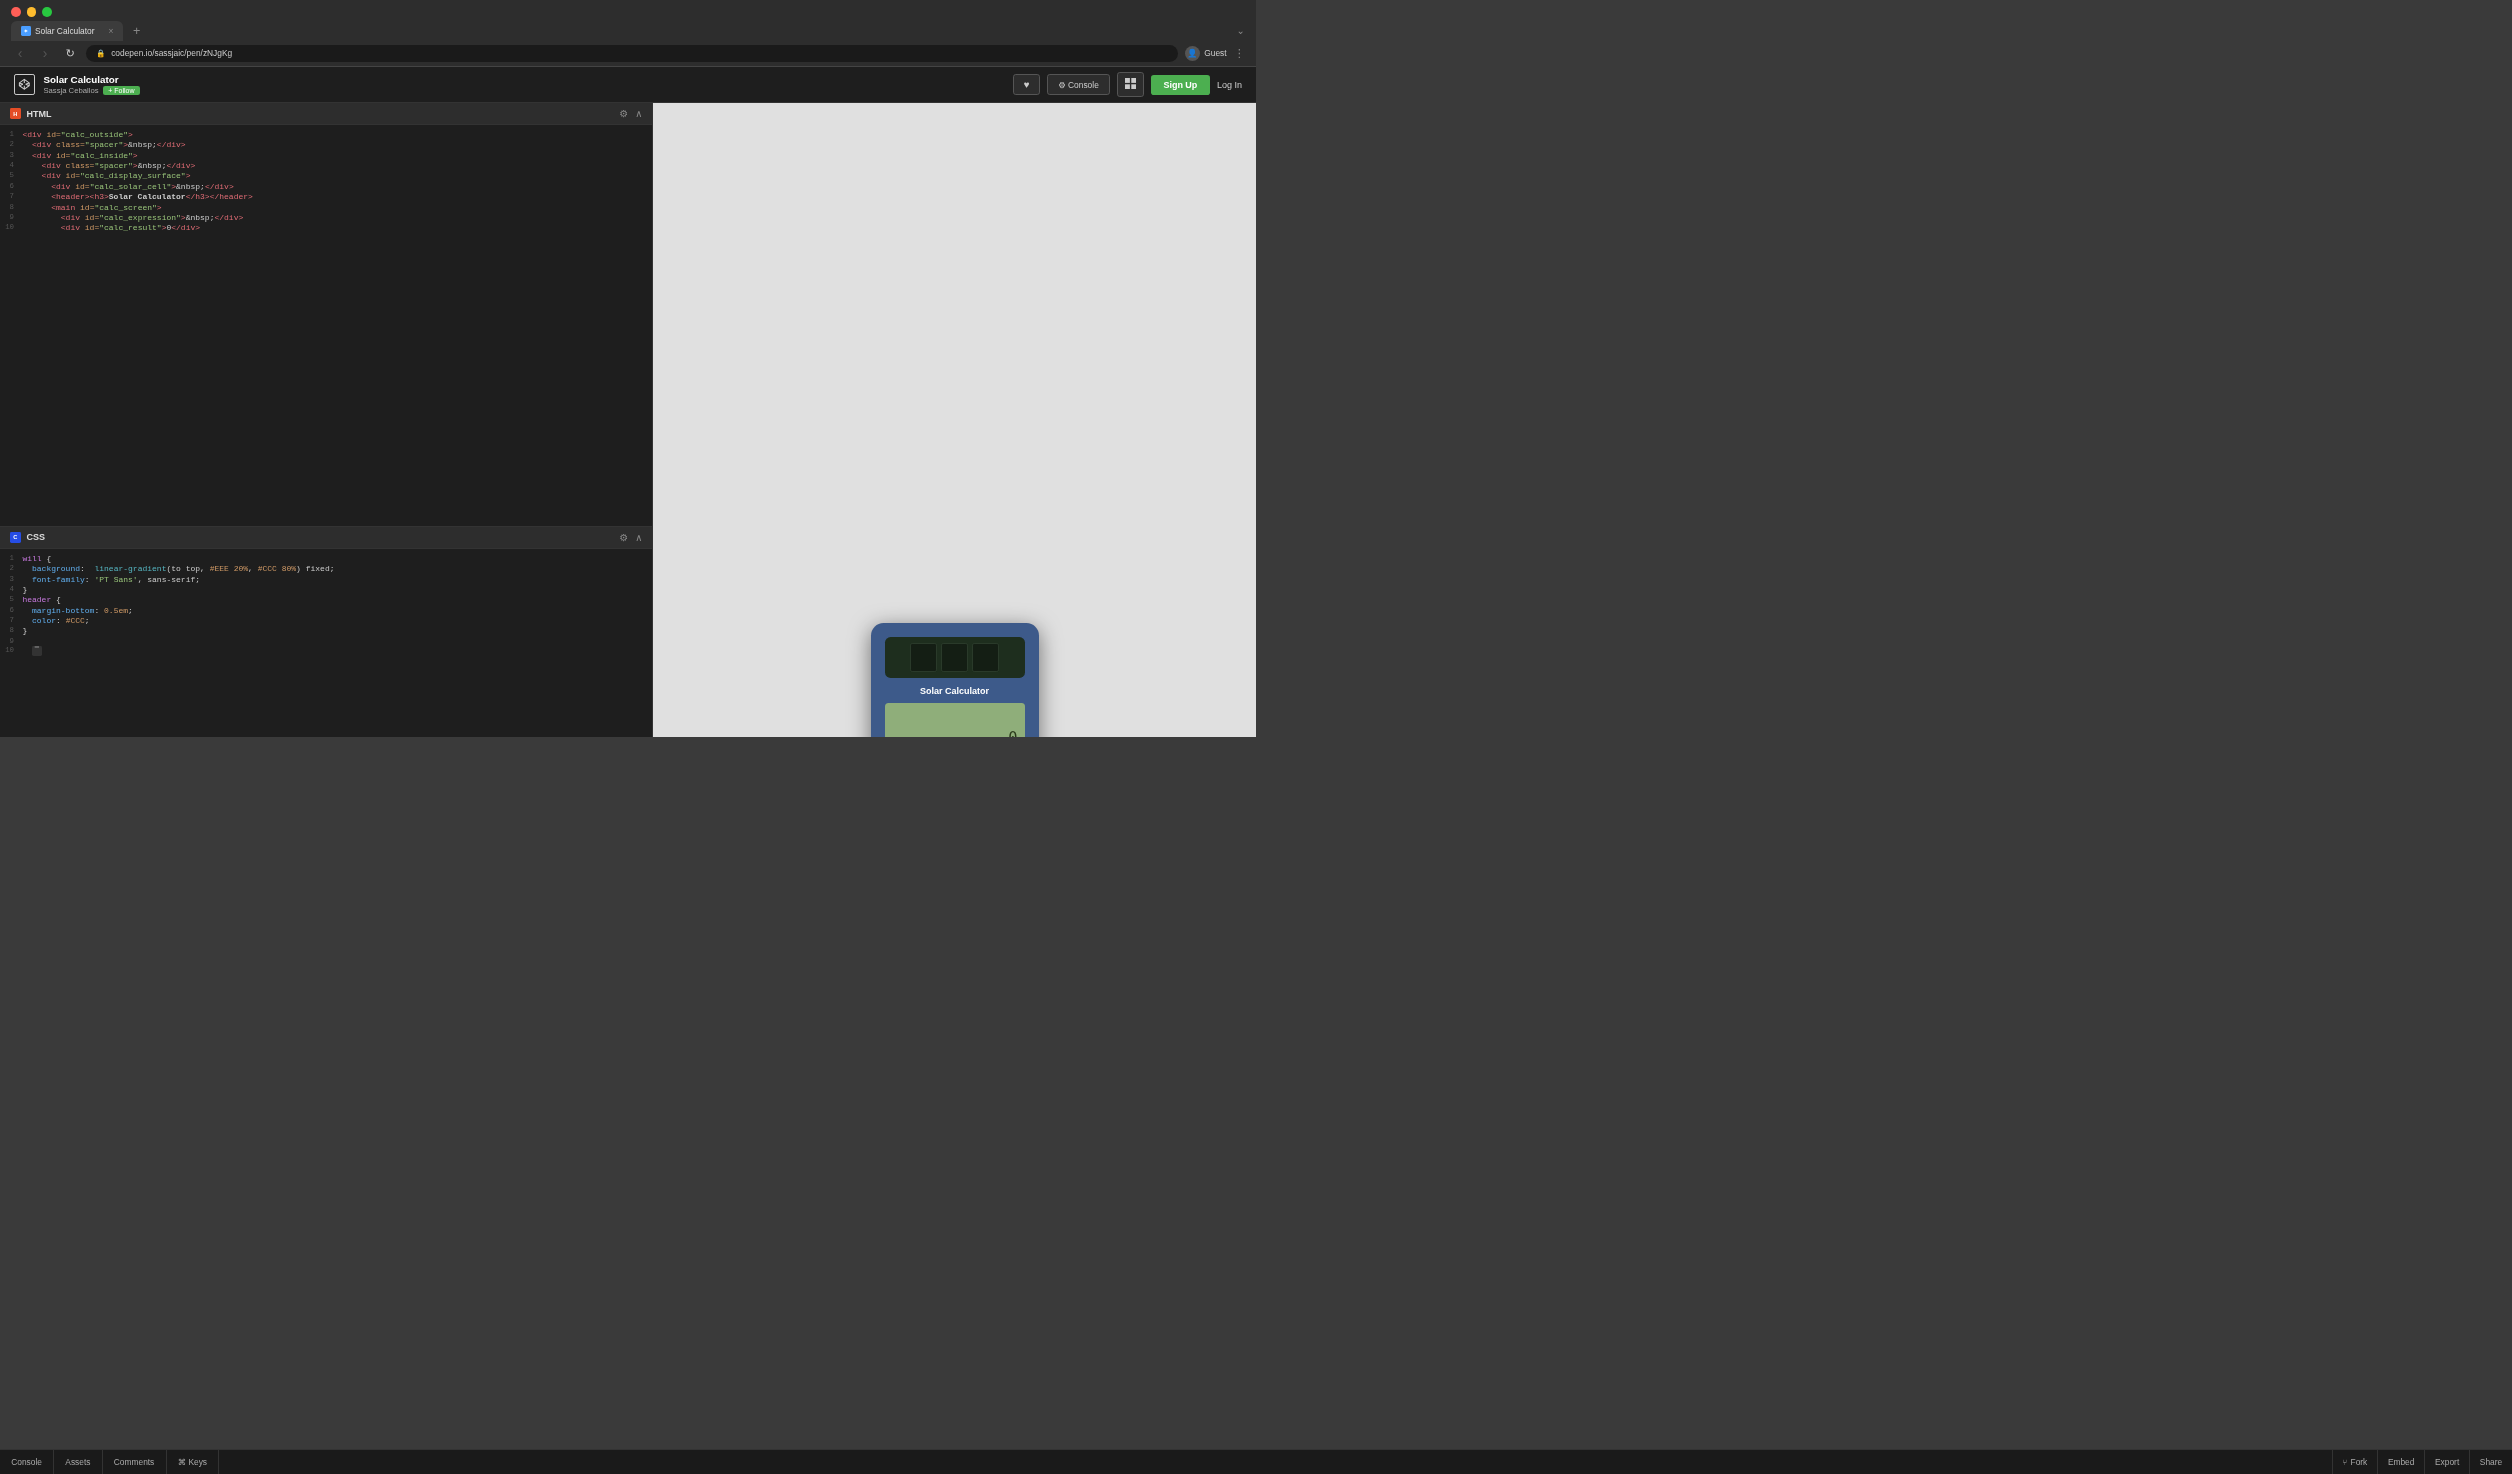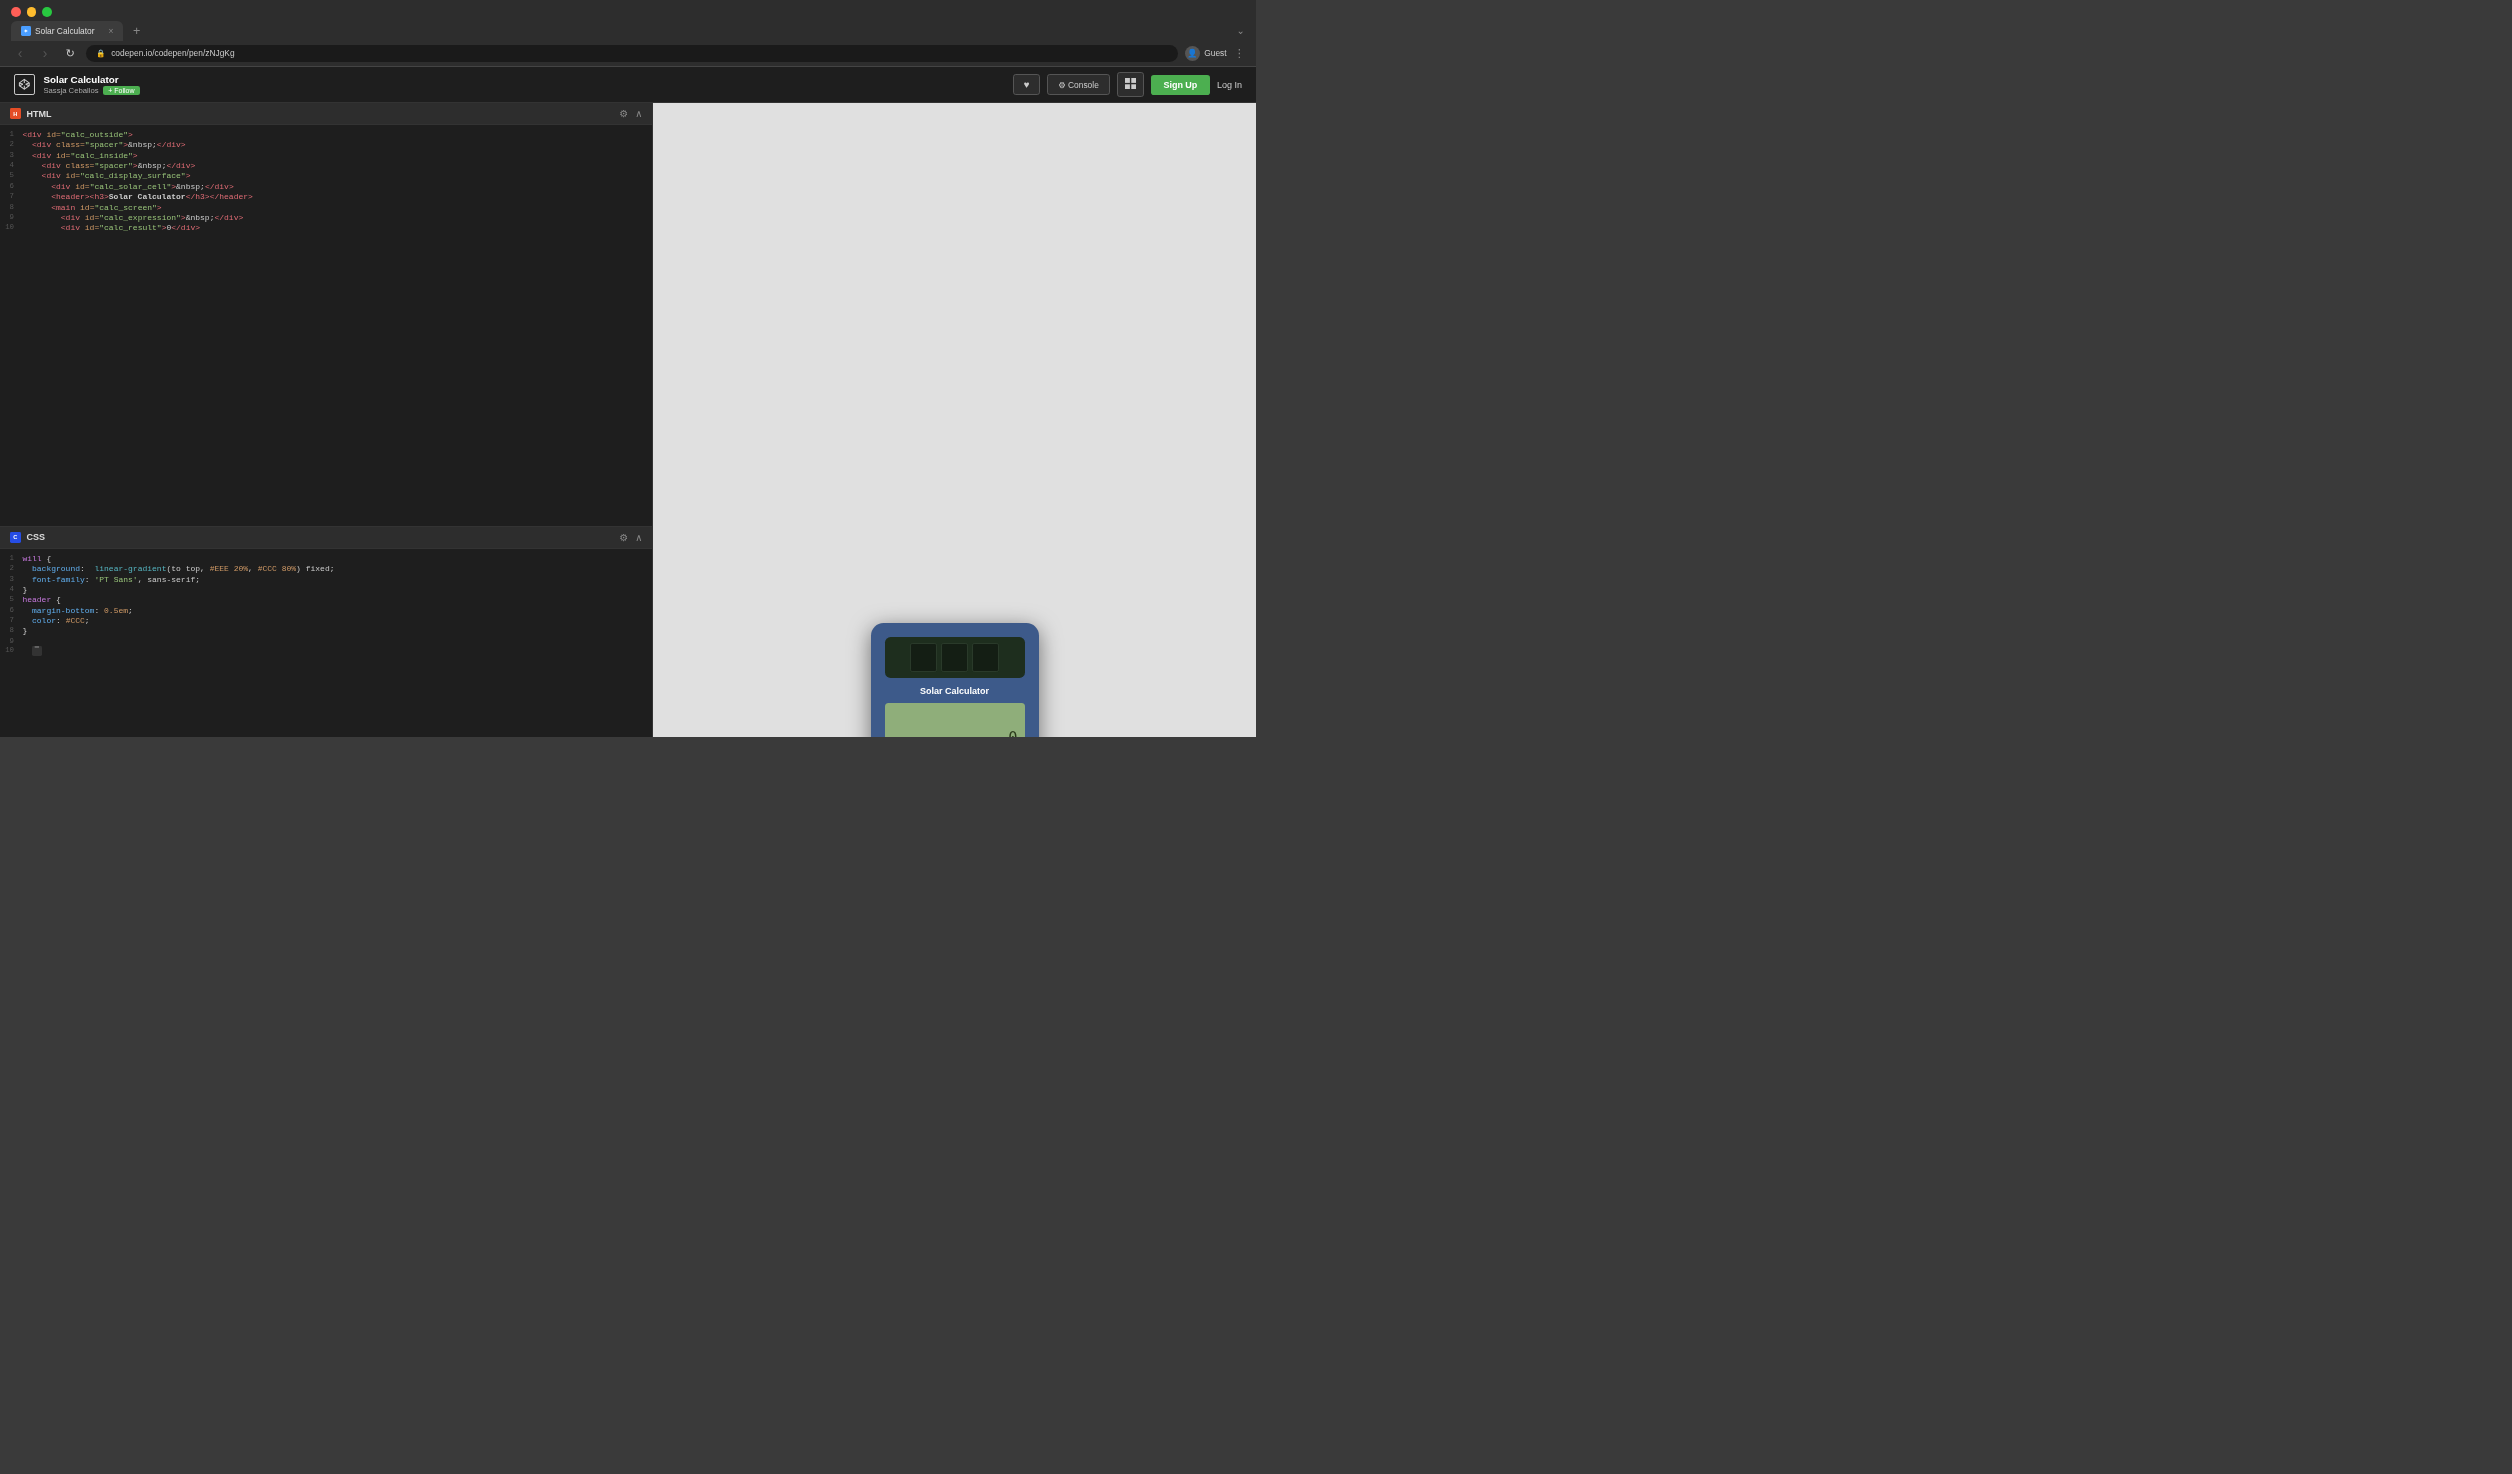--- a/index.html
+++ b/index.html
@@ -60,21 +60,21 @@
     <span style="color:#888; font-size:12.6px; cursor:pointer; padding:0 5.6px;">+</span>
     <span style="margin-left:auto; color:#888; font-size:9.8px;">⌄</span>
   </div>
 
   <div style="display:flex; align-items:center; background:#2d2d2d; padding:4.2px 11.2px; gap:7px; border-bottom: 0.7px solid #444;">
     <span style="color:#555; font-size:14px; cursor:pointer; width:18px; text-align:center;">‹</span>
     <span style="color:#555; font-size:14px; cursor:pointer; width:18px; text-align:center;">›</span>
     <span style="color:#ccc; font-size:11.2px; cursor:pointer; width:18px; text-align:center;">↻</span>
     <div style="flex:1; background:#1a1a1a; border-radius:11.2px; padding:3.5px 9.8px; color:#ccc; font-size:8.4px; display:flex; align-items:center; gap:5.6px;">
       <span style="color:#888; font-size:7.7px;">🔒</span>
-      <span>codepen.io/codepen/pen/zNJgKg</span>
+      <span>codepen.io/sassjaic/pen/zNJgKg</span>
     </div>
     <div style="display:flex; align-items:center; gap:4.2px; color:#ccc; font-size:8.4px;">
       <span style="width:15.4px; height:15.4px; border-radius:50%; background:#555; display:flex; align-items:center; justify-content:center; font-size:8.4px;">👤</span>
       <span>Guest</span>
     </div>
     <span style="color:#888; font-size:11.2px; cursor:pointer;">⋮</span>
   </div>
 
   <div style="background:#1e1e1e; display:flex; align-items:center; padding:7px 14px; border-bottom:0.7px solid #333; height:36px;">
     <div style="display:flex; align-items:center; gap:2.8px; margin-right:8.4px;">
@@ -337,15 +337,30 @@
           <button style="background:#fff; border:none; border-radius:3.5px; padding:6.3px 0; font-size:9px; font-weight:500; color:#333; cursor:pointer;">.</button>
           <button style="background:#fff; border:none; border-radius:3.5px; padding:6.3px 0; font-size:9px; font-weight:500; color:#333; cursor:pointer; grid-column:span 2;">=</button>
         </div>
 
       </div>
 
     </div>
 
   </div>
 
+  <div style="background:#1a1a1a; border-top:0.7px solid #333; display:flex; align-items:center; height:25px; position:absolute; bottom:0; width:100%;">
+    <div style="padding:0 11.2px; height:100%; display:flex; align-items:center; color:#aaa; font-size:8.4px; cursor:pointer; border-right:0.7px solid #333;">Console</div>
+    <div style="padding:0 11.2px; height:100%; display:flex; align-items:center; color:#aaa; font-size:8.4px; cursor:pointer; border-right:0.7px solid #333;">Assets</div>
+    <div style="padding:0 11.2px; height:100%; display:flex; align-items:center; color:#aaa; font-size:8.4px; cursor:pointer; border-right:0.7px solid #333;">Comments</div>
+    <div style="padding:0 11.2px; height:100%; display:flex; align-items:center; color:#aaa; font-size:8.4px; cursor:pointer; border-right:0.7px solid #333;">⌘ Keys</div>
+    <div style="margin-left:auto; display:flex; align-items:center; height:100%;">
+      <div style="padding:0 9.8px; height:100%; display:flex; align-items:center; color:#aaa; font-size:8.4px; cursor:pointer; border-left:0.7px solid #333; gap:3.5px;">
+        <span style="font-size:7.7px;">⑂</span>
+        <span>Fork</span>
+      </div>
+      <div style="padding:0 9.8px; height:100%; display:flex; align-items:center; color:#aaa; font-size:8.4px; cursor:pointer; border-left:0.7px solid #333;">Embed</div>
+      <div style="padding:0 9.8px; height:100%; display:flex; align-items:center; color:#aaa; font-size:8.4px; cursor:pointer; border-left:0.7px solid #333;">Export</div>
+      <div style="padding:0 9.8px; height:100%; display:flex; align-items:center; color:#aaa; font-size:8.4px; cursor:pointer; border-left:0.7px solid #333;">Share</div>
+    </div>
+  </div>
 
 </div>
 
 
 </body></html>

